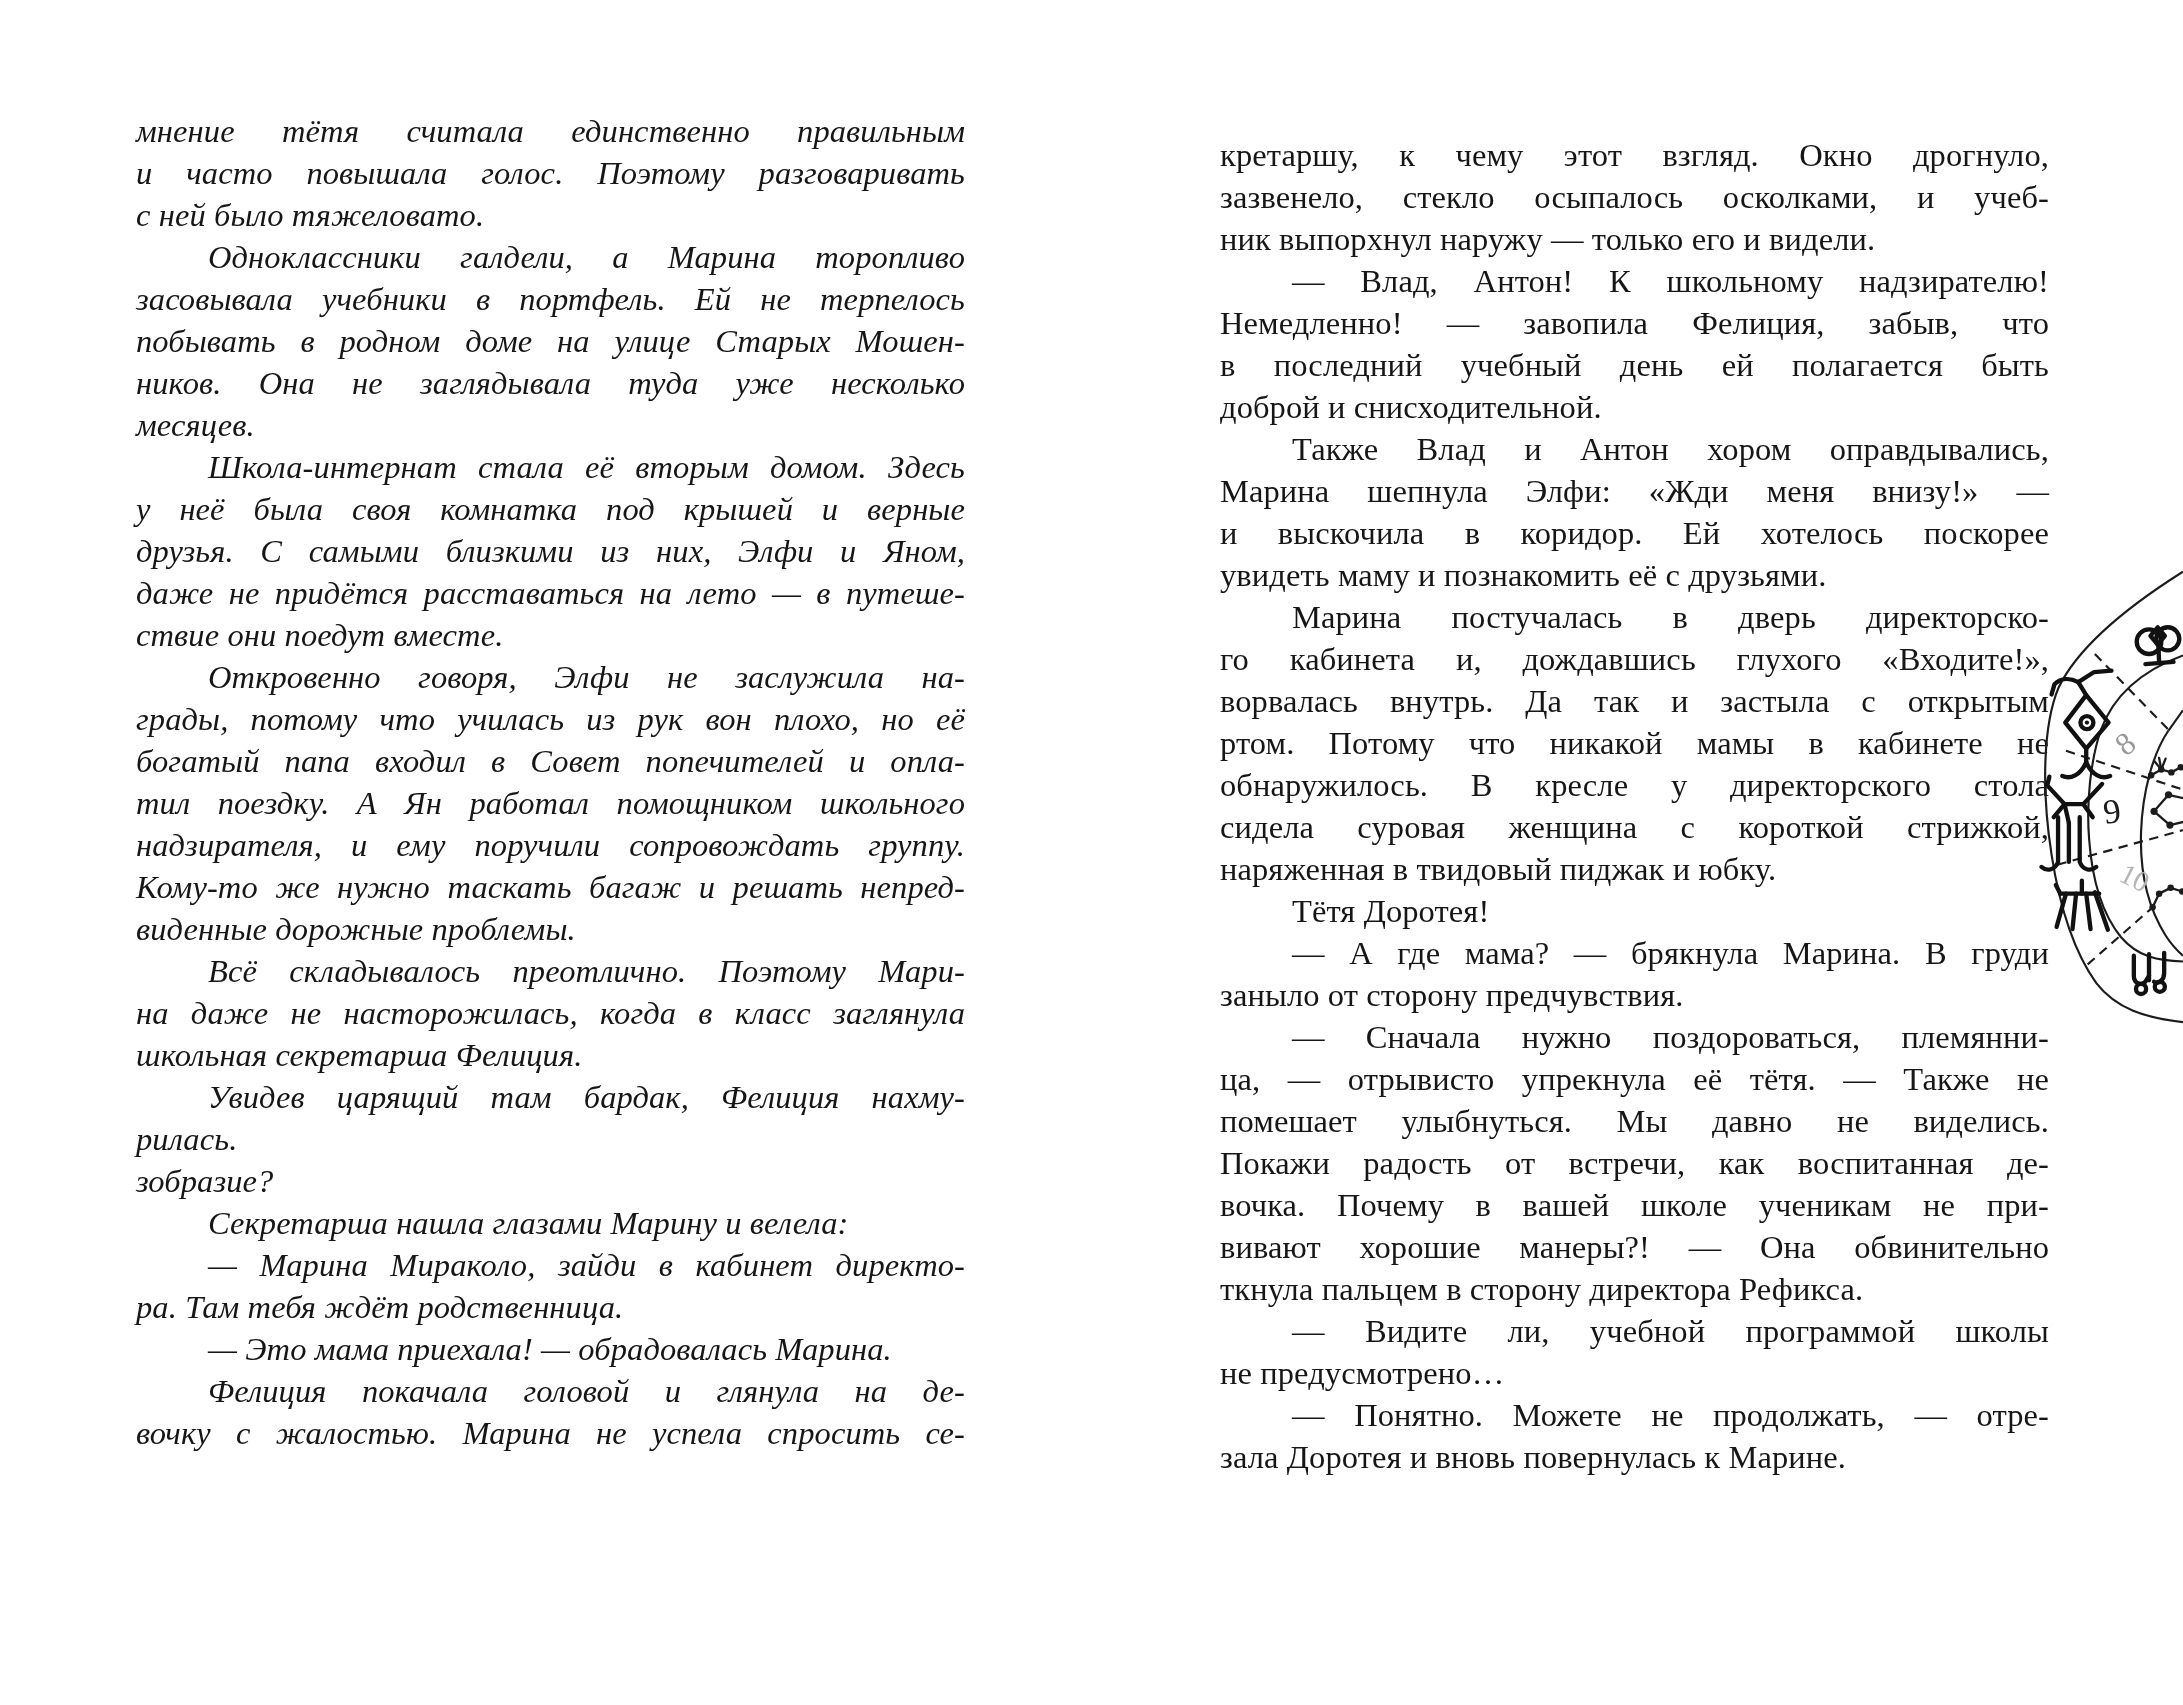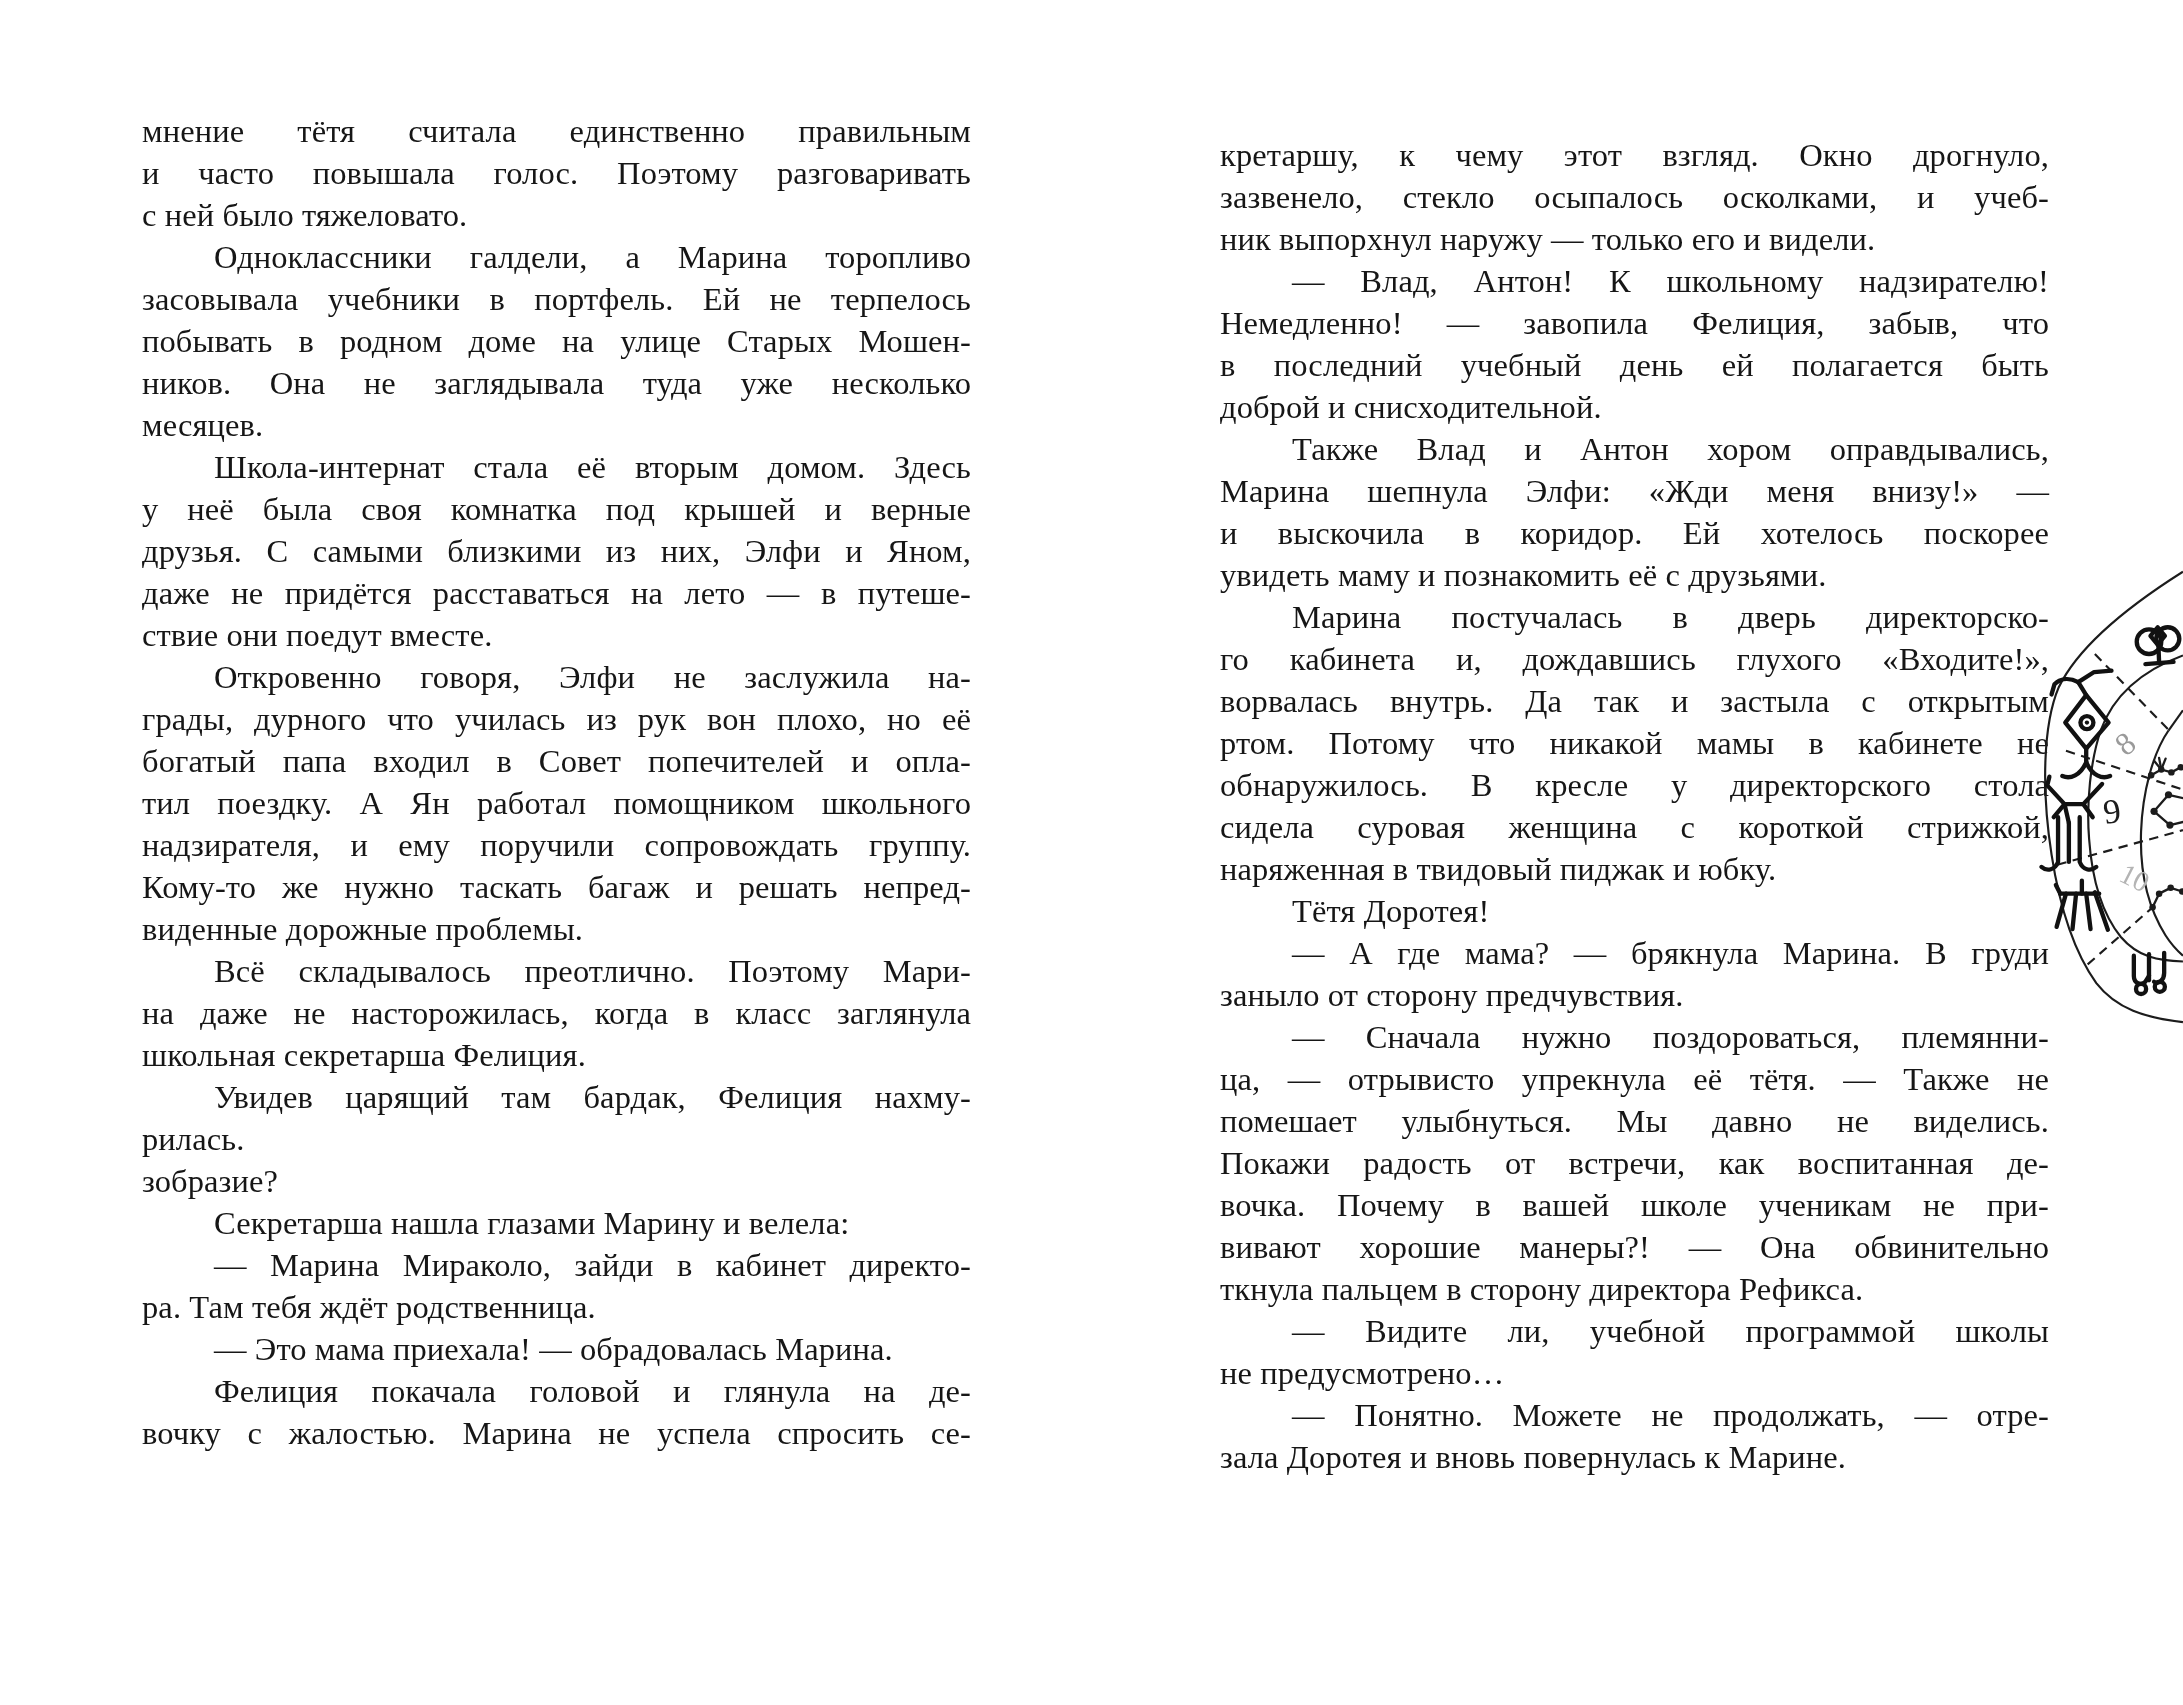--- a/index.html
+++ b/index.html
@@ -12,21 +12,21 @@
   }
   .text-col {
     position: absolute;
     top: 110px;
     width: 829px;
     font-size: 32.5px;
     line-height: 42px;
     color: #161616;
     letter-spacing: 0.1px;
   }
-  #left-col  { left: 142px; }
+  #left-col  { left: 136px; font-style: italic; }
   #right-col { left: 1220px; margin-top: 24px; }
   .line { text-align: left; white-space: normal; }
   .line.just { text-align: justify; text-align-last: justify; }
   .line.ind  { text-indent: 72px; }
   #wheel-svg {
     position: absolute;
     left: 0; top: 0;
     width: 2183px; height: 1705px;
     pointer-events: none;
   }
@@ -50,21 +50,21 @@
       <div class="line just">засовывала учебники в портфель. Ей не терпелось</div>
       <div class="line just">побывать в родном доме на улице Старых Мошен-</div>
       <div class="line just">ников. Она не заглядывала туда уже несколько</div>
       <div class="line">месяцев.</div>
       <div class="line just ind">Школа-интернат стала её вторым домом. Здесь</div>
       <div class="line just">у неё была своя комнатка под крышей и верные</div>
       <div class="line just">друзья. С самыми близкими из них, Элфи и Яном,</div>
       <div class="line just">даже не придётся расставаться на лето — в путеше-</div>
       <div class="line">ствие они поедут вместе.</div>
       <div class="line just ind">Откровенно говоря, Элфи не заслужила на-</div>
-      <div class="line just">грады, дурного что училась из рук вон плохо, но её</div>
+      <div class="line just">грады, потому что училась из рук вон плохо, но её</div>
       <div class="line just">богатый папа входил в Совет попечителей и опла-</div>
       <div class="line just">тил поездку. А Ян работал помощником школьного</div>
       <div class="line just">надзирателя, и ему поручили сопровождать группу.</div>
       <div class="line just">Кому-то же нужно таскать багаж и решать непред-</div>
       <div class="line">виденные дорожные проблемы.</div>
       <div class="line just ind">Всё складывалось преотлично. Поэтому Мари-</div>
       <div class="line just">на даже не насторожилась, когда в класс заглянула</div>
       <div class="line">школьная секретарша Фелиция.</div>
       <div class="line just ind">Увидев царящий там бардак, Фелиция нахму-</div>
       <div class="line">рилась.</div>

